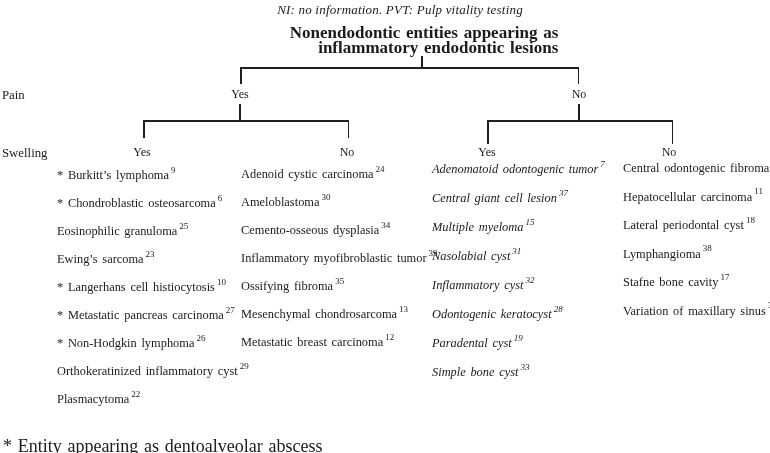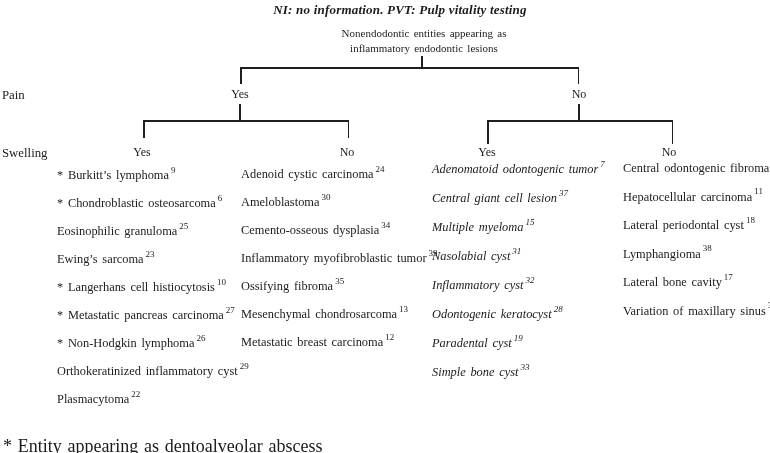--- a/index.html
+++ b/index.html
@@ -6,25 +6,25 @@
   .canvas{
     position:relative;width:770px;height:453px;background:#ffffff;
     font-family:"Liberation Serif","DejaVu Serif",serif;
     color:#1b1b1b;overflow:hidden;
   }
   .line{position:absolute;background:#1f1f1f;}
   .hline{height:1.5px;}
   .vline{width:1.5px;}
   .legend-note{
     position:absolute;top:2px;left:400px;transform:translateX(-50%);
-    font-style:italic;font-size:13px;white-space:nowrap;letter-spacing:.2px;font-weight:bold;
+    font-style:italic;font-size:13px;white-space:nowrap;letter-spacing:.2px;
   }
   .root-node{
     position:absolute;top:26px;left:424px;transform:translateX(-50%);
-    font-weight:normal;font-size:11px;text-align:center;line-height:14.5px;
+    font-weight:bold;font-size:17px;text-align:right;line-height:14.5px;
     white-space:nowrap;word-spacing:1.5px;
   }
   .row-label{position:absolute;left:2px;font-size:12.8px;}
   .branch-label{
     position:absolute;transform:translateX(-50%);
     font-size:12px;white-space:nowrap;
   }
   .col{position:absolute;}
   .entity{
     font-size:12.4px;line-height:13px;height:13px;white-space:nowrap;
@@ -107,19 +107,19 @@
       <div class="entity"><span>Inflammatory cyst</span><sup>32</sup></div>
       <div class="entity"><span>Odontogenic keratocyst</span><sup>28</sup></div>
       <div class="entity"><span>Paradental cyst</span><sup>19</sup></div>
       <div class="entity"><span>Simple bone cyst</span><sup>33</sup></div>
     </div>
   <div class="col col-3" style="left:623px;top:162px;">
       <div class="entity"><span>Central odontogenic fibroma</span></div>
       <div class="entity"><span>Hepatocellular carcinoma</span><sup>11</sup></div>
       <div class="entity"><span>Lateral periodontal cyst</span><sup>18</sup></div>
       <div class="entity"><span>Lymphangioma</span><sup>38</sup></div>
-      <div class="entity"><span>Lateral bone cavity</span><sup>17</sup></div>
+      <div class="entity"><span>Stafne bone cavity</span><sup>17</sup></div>
       <div class="entity"><span>Variation of maxillary sinus</span><sup>36</sup></div>
     </div>
 
   <div class="footnote">* Entity appearing as dentoalveolar abscess</div>
 
 </div>
 
 </body></html>

